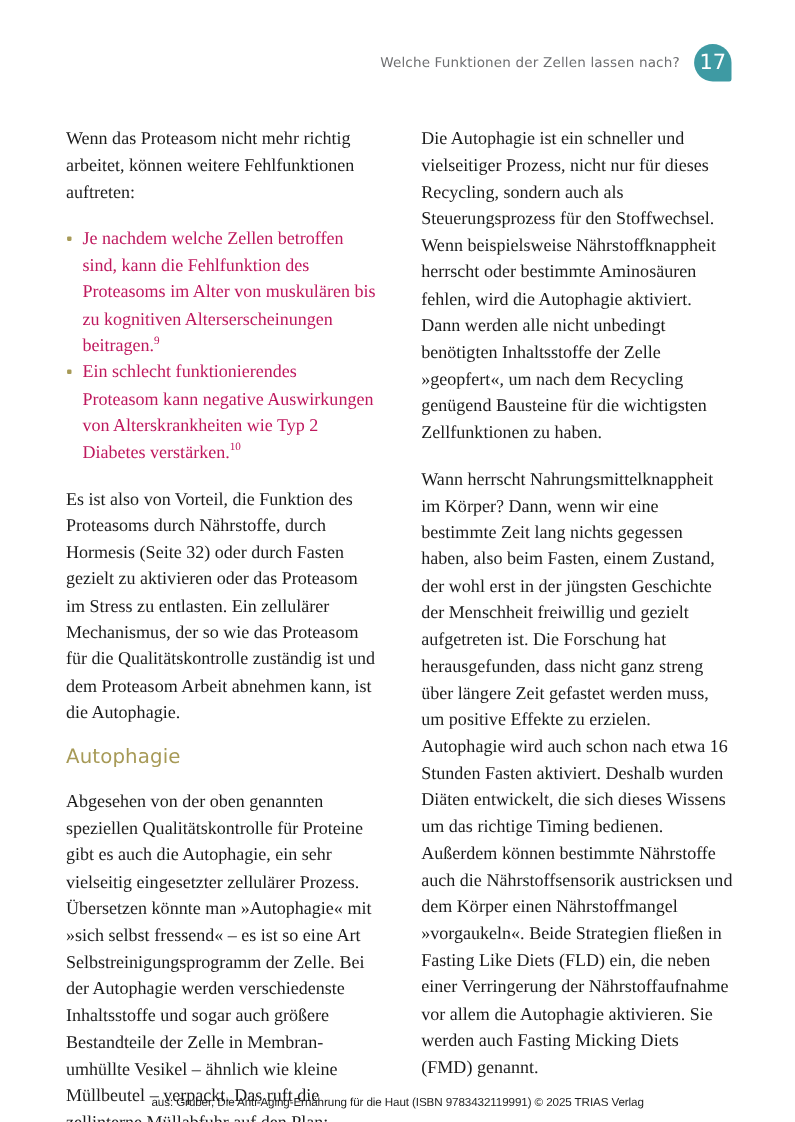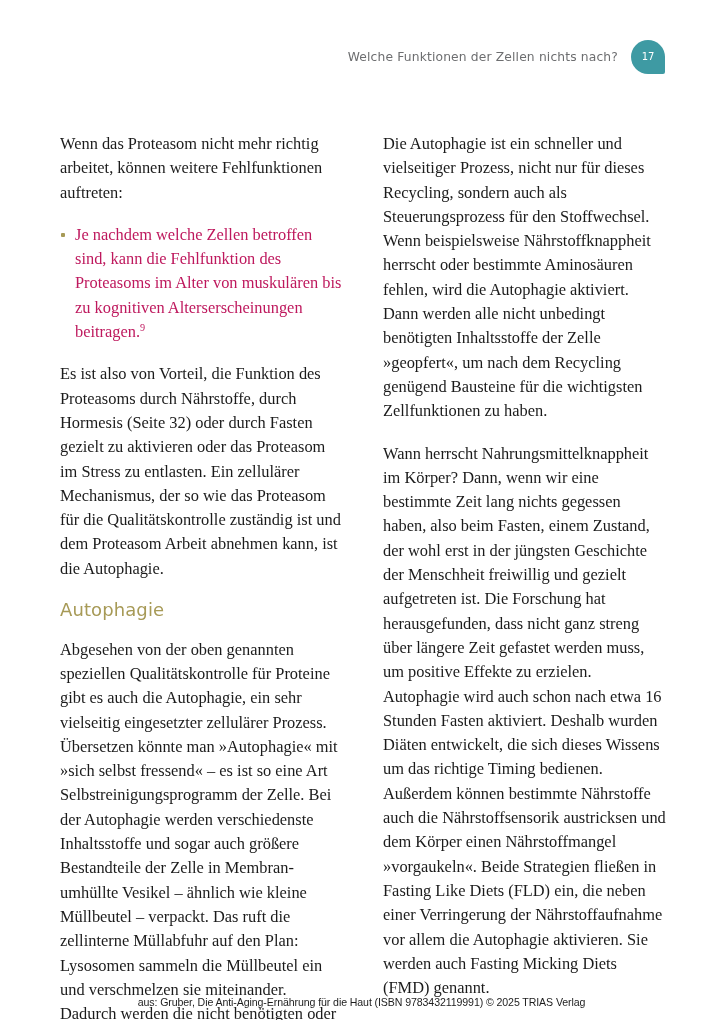--- a/index.html
+++ b/index.html
@@ -45,37 +45,36 @@
   .page-number-badge {
     width: 34px;
     height: 34px;
     background: #3e9aa3;
     border-radius: 17px 17px 2px 17px;
     display: flex;
     align-items: center;
     justify-content: center;
     color: #ffffff;
     font-family: "DejaVu Sans", "Liberation Sans", sans-serif;
-    font-size: 10px;
+    font-size: 19px;
     line-height: 1;
   }
 
   
   .columns {
     position: absolute;
     top: 114px;
     left: 60px;
     width: 606px;
     height: 830px;
     display: flex;
     justify-content: space-between;
   }
   .column {
     width: 283px;
-    margin-top: 18px;
   }
 
   p.para {
     margin: 0 0 18px 0;
     font-size: 16.4px;
     line-height: 24.3px;
     text-align: left;
     hyphens: none;
     color: #1b1b1b;
   }
@@ -134,34 +133,38 @@
     color: #1d1d1d;
     letter-spacing: -0.1px;
   }
 </style>
 </head>
 <body>
 
 <div class="page">
 
   <div class="running-head">
-    <div class="running-head-title">Welche Funktionen der Zellen nichts nach?</div>
+    <div class="running-head-title">Welche Funktionen der Zellen lassen nach?</div>
     <div class="page-number-badge">17</div>
   </div>
 
   <div class="columns">
 
     <div class="column">
 
       <p class="para">Wenn das Proteasom nicht mehr richtig arbeitet, können weitere Fehlfunktionen auftreten:</p>
 
       <ul class="bullets">
         <li>
           <span class="bullet-dot"></span>
           <span>Je nachdem welche Zellen betroffen sind, kann die Fehlfunktion des Proteasoms im Alter von muskulären bis zu kognitiven Alterserscheinungen beitragen.</span><sup>9</sup>
+        </li>
+        <li>
+          <span class="bullet-dot"></span>
+          <span>Ein schlecht funktionierendes Proteasom kann negative Auswirkungen von Alterskrankheiten wie Typ 2 Diabetes verstärken.</span><sup>10</sup>
         </li>
       </ul>
 
       <p class="para">Es ist also von Vorteil, die Funktion des Proteasoms durch Nährstoffe, durch Hormesis (Seite 32) oder durch Fasten gezielt zu aktivieren oder das Proteasom im Stress zu entlasten. Ein zellulärer Mechanismus, der so wie das Proteasom für die Qualitätskontrolle zuständig ist und dem Proteasom Arbeit abnehmen kann, ist die Autophagie.</p>
 
       <h2 class="section-heading">Autophagie</h2>
 
       <p class="para">Abgesehen von der oben genannten speziellen Qualitätskontrolle für Proteine gibt es auch die Autophagie, ein sehr vielseitig eingesetzter zellulärer Prozess. Übersetzen könnte man »Autophagie« mit »sich selbst fressend« – es ist so eine Art Selbstreinigungsprogramm der Zelle. Bei der Autophagie werden verschiedenste Inhaltsstoffe und sogar auch größere Bestandteile der Zelle in Membran-umhüllte Vesikel – ähnlich wie kleine Müllbeutel – verpackt. Das ruft die zellinterne Müllabfuhr auf den Plan: Lysosomen sammeln die Müllbeutel ein und verschmelzen sie miteinander. Dadurch werden die nicht benötigten oder defekten Zellinhaltsstoffe so zerlegt, dass sie nachher von</p>
     </div>
 

